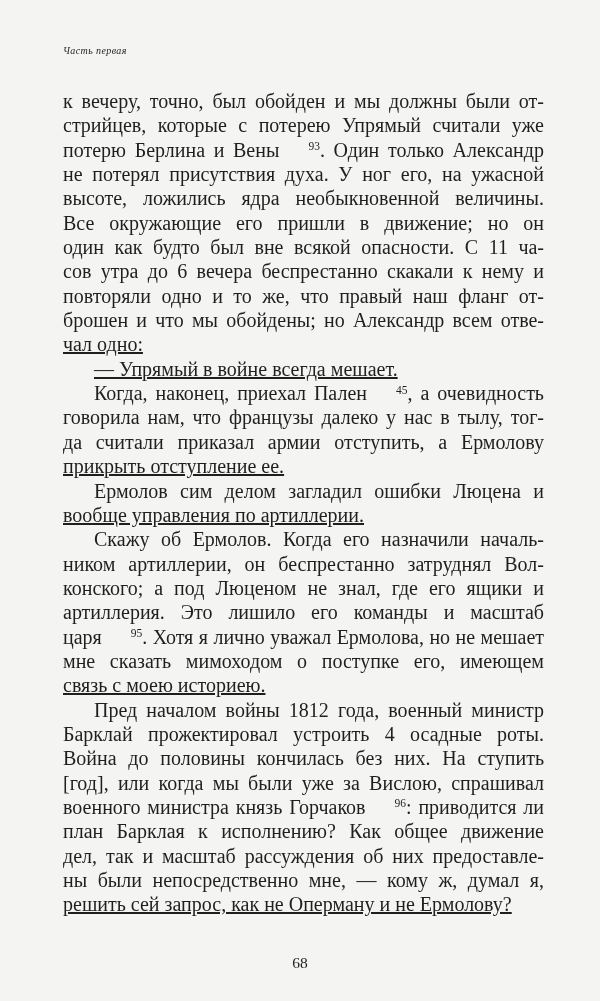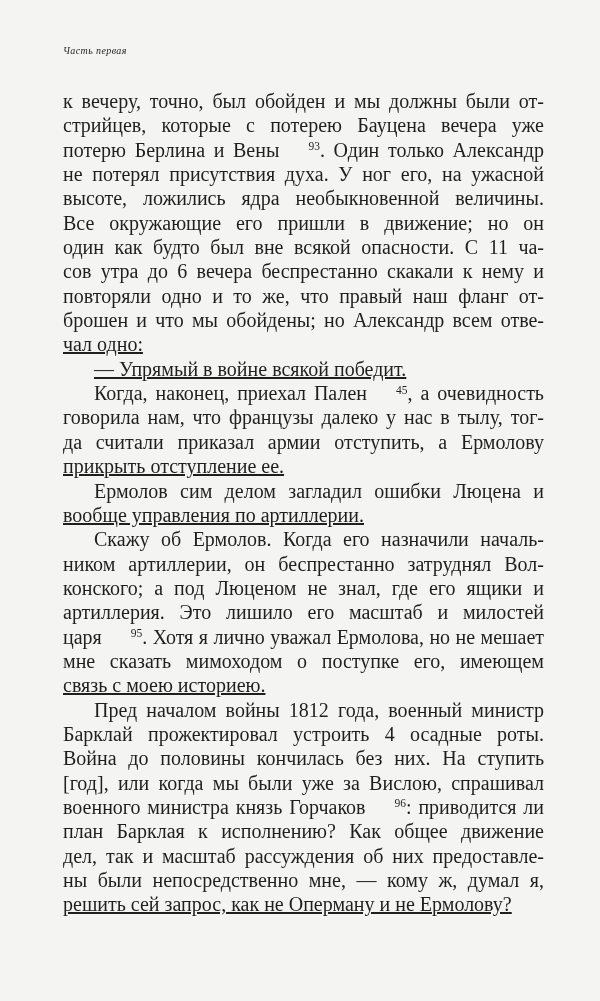--- a/index.html
+++ b/index.html
@@ -58,48 +58,49 @@
   }
 </style>
 </head>
 <body style="background: rgb(244, 244, 242); color: rgb(31, 31, 31);">
 
 <div class="page">
   <div class="running-head">Часть первая</div>
 
   <div class="body-text">
       <div class="line">к вечеру, точно, был обойден и мы должны были от-</div>
-      <div class="line">стрийцев, которые с потерею Бауцена вечера уже</div>
+      <div class="line">стрийцев, которые с потерею Упрямый считали уже</div>
       <div class="line">потерю Берлина и Вены<sup>93</sup>. Один только Александр</div>
       <div class="line">не потерял присутствия духа. У ног его, на ужасной</div>
       <div class="line">высоте, ложились ядра необыкновенной величины.</div>
       <div class="line">Все окружающие его пришли в движение; но он</div>
       <div class="line">один как будто был вне всякой опасности. С 11 ча-</div>
       <div class="line">сов утра до 6 вечера беспрестанно скакали к нему и</div>
       <div class="line">повторяли одно и то же, что правый наш фланг от-</div>
       <div class="line">брошен и что мы обойдены; но Александр всем отве-</div>
       <div class="line last">чал одно:</div>
-      <div class="line last indent">— Упрямый в войне всякой победит.</div>
+      <div class="line last indent">— Упрямый в войне всегда мешает.</div>
       <div class="line indent">Когда, наконец, приехал Пален<sup>45</sup>, а очевидность</div>
       <div class="line">говорила нам, что французы далеко у нас в тылу, тог-</div>
       <div class="line">да считали приказал армии отступить, а Ермолову</div>
       <div class="line last">прикрыть отступление ее.</div>
       <div class="line indent">Ермолов сим делом загладил ошибки Люцена и</div>
       <div class="line last">вообще управления по артиллерии.</div>
       <div class="line indent">Скажу об Ермолов. Когда его назначили началь-</div>
       <div class="line">ником артиллерии, он беспрестанно затруднял Вол-</div>
       <div class="line">конского; а под Люценом не знал, где его ящики и</div>
-      <div class="line">артиллерия. Это лишило его масштаб и милостей</div>
+      <div class="line">артиллерия. Это лишило его команды и масштаб</div>
       <div class="line">царя<sup>95</sup>. Хотя я лично уважал Ермолова, но не мешает</div>
       <div class="line">мне сказать мимоходом о поступке его, имеющем</div>
       <div class="line last">связь с моею историею.</div>
       <div class="line indent">Пред началом войны 1812 года, военный министр</div>
       <div class="line">Барклай прожектировал устроить 4 осадные роты.</div>
       <div class="line">Война до половины кончилась без них. На ступить</div>
       <div class="line">[год], или когда мы были уже за Вислою, спрашивал</div>
       <div class="line">военного министра князь Горчаков<sup>96</sup>: приводится ли</div>
       <div class="line">план Барклая к исполнению? Как общее движение</div>
       <div class="line">дел, так и масштаб рассуждения об них предоставле-</div>
       <div class="line">ны были непосредственно мне, — кому ж, думал я,</div>
       <div class="line last">решить сей запрос, как не Оперману и не Ермолову?</div>
     </div>
 
+  <div class="folio">68</div>
 </div>
 
 </body></html>

